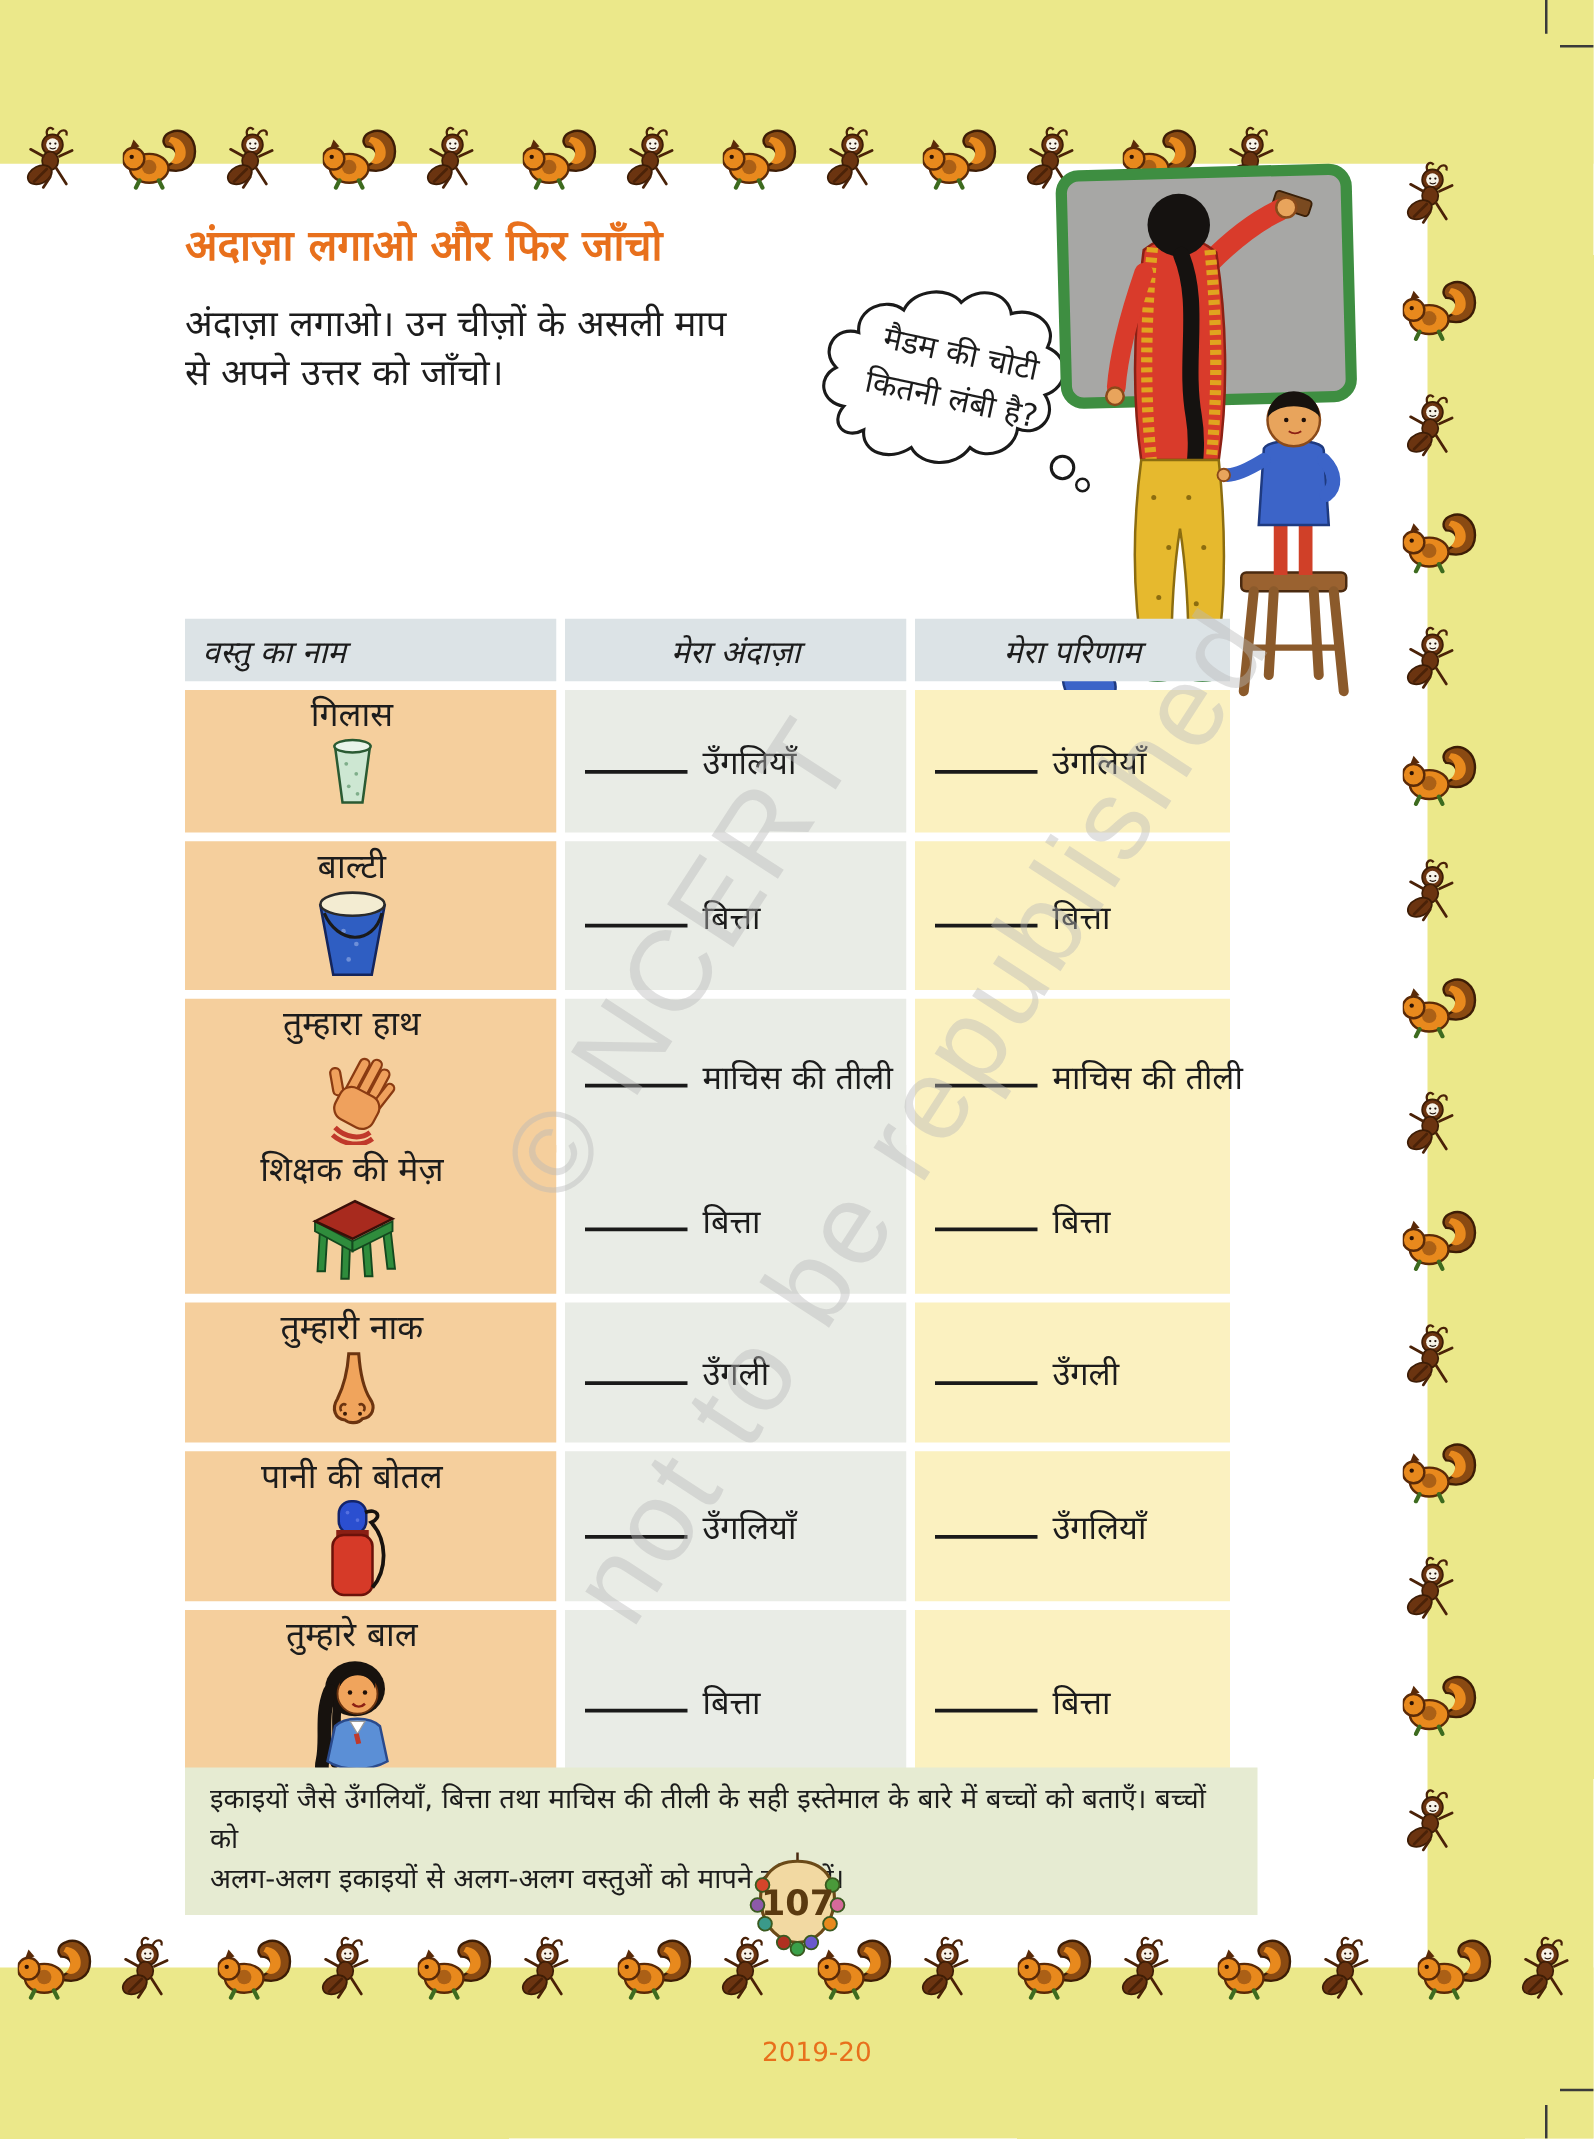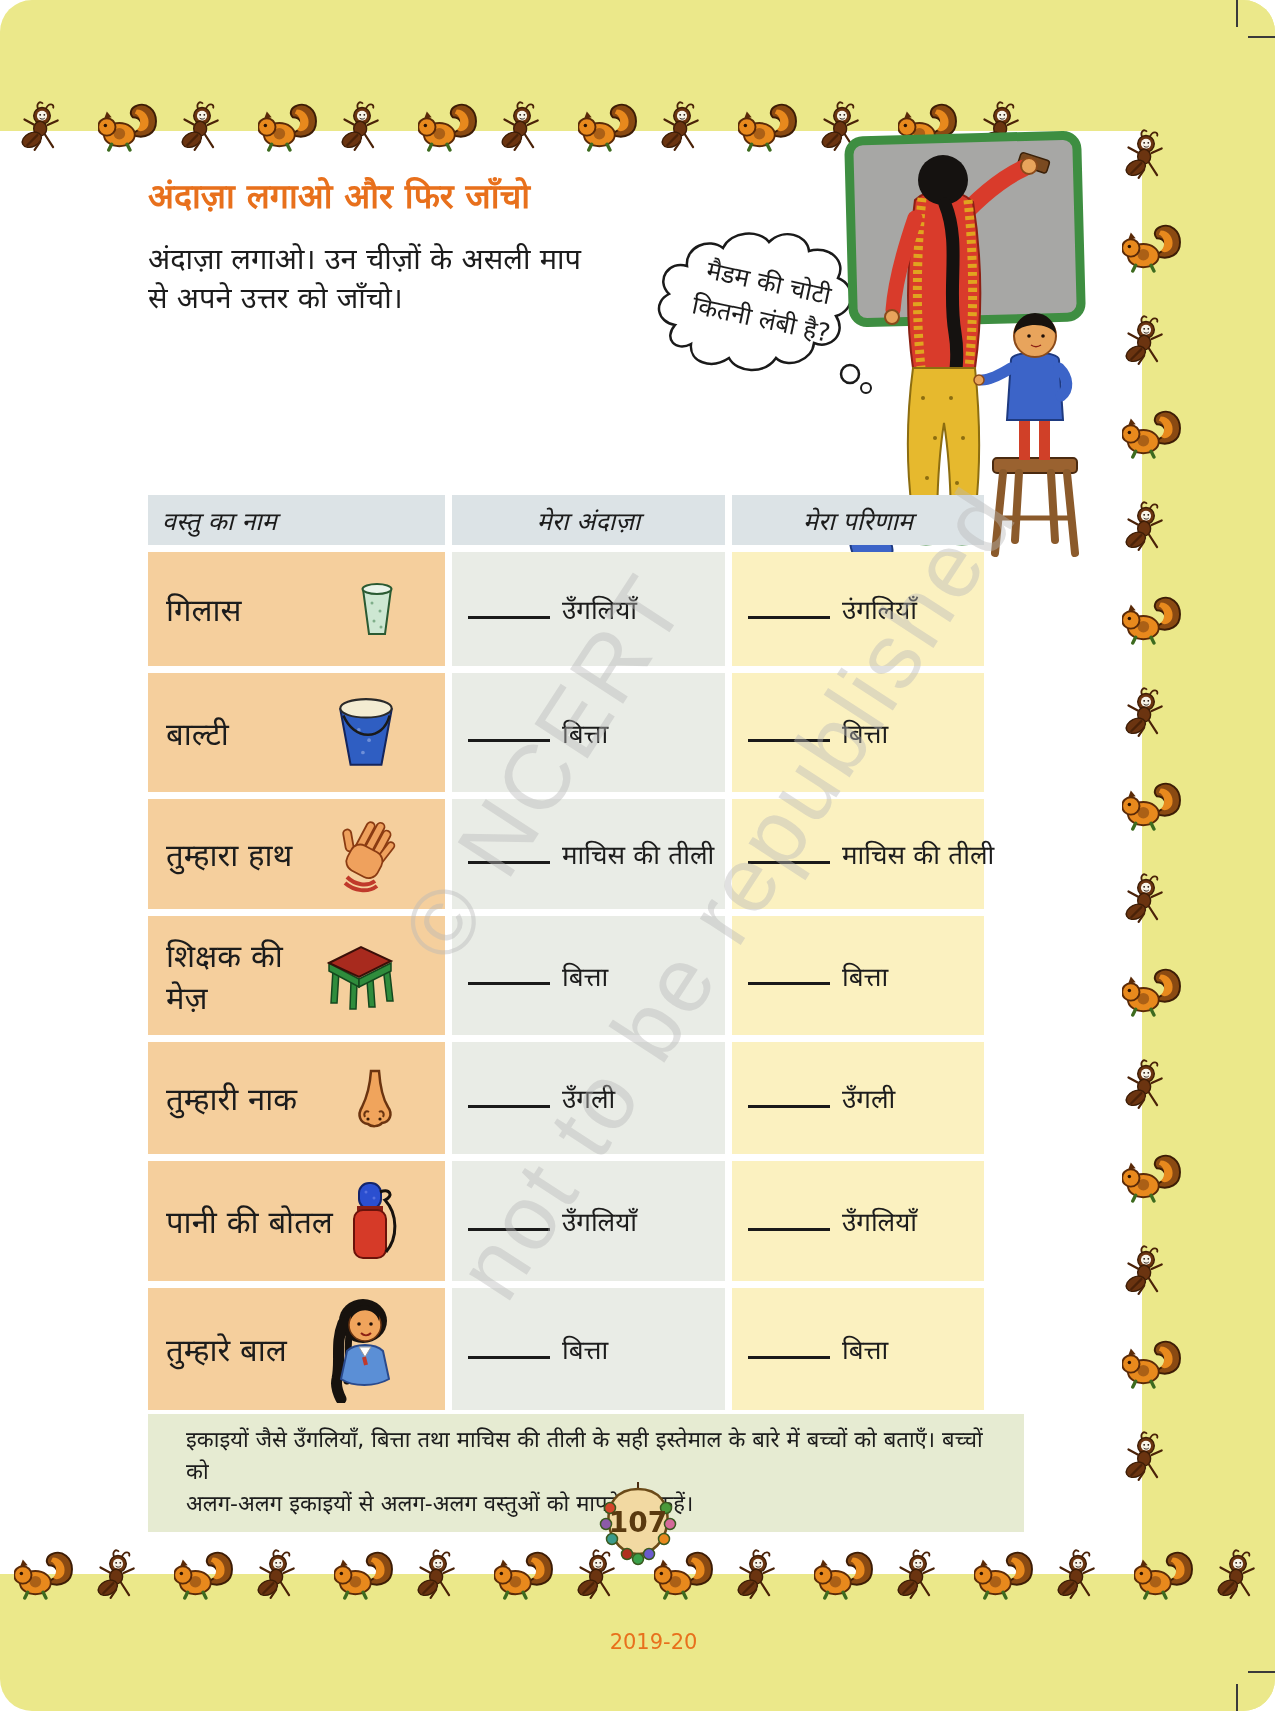--- a/index.html
+++ b/index.html
@@ -1,18 +1,18 @@
 <!DOCTYPE html>
 <html style="--band: #ebe88a; --headerBg: #dce3e6; --nameBg: #f5cf9d; --estBg: #e9ece6; --resBg: #fbf1c0; --noteBg: #e6ebd2; --accent: #e8701c; --ink: #1c1c1c;"><head>
 <meta charset="utf-8">
 <style>
   html,body{margin:0;padding:0;background:#ffffff;}
   .page{
     position:relative; width:1275px; height:1711px; overflow:hidden;
-    background:#ffffff; font-family:"DejaVu Sans", sans-serif; color:var(--ink,#1c1c1c);border-radius:32px;
+    background:#ffffff; font-family:"DejaVu Sans", sans-serif; color:var(--ink,#1c1c1c);
   }
   
   .band{position:absolute; background:var(--band,#ebe88a); z-index:0;}
   .band-top{left:0; top:0; width:100%; height:131px;}
   .band-right{top:0; right:0; width:133px; height:100%;}
   .band-bottom{left:0; bottom:0; width:100%; height:137px;}
   .critter{position:absolute; z-index:1;}
   .critter.squirrel{width:62px; height:54px;}
   .critter.ant{width:48px; height:54px;}
   
@@ -42,30 +42,30 @@
   .obj-table{position:absolute; left:148px; top:495px; width:840px; z-index:2;}
   .t-row{display:grid; grid-template-columns:297px 273px 252px; column-gap:7px; margin-bottom:7px;}
   .t-row.header{height:50px;}
   .t-row.r1{height:114px;} .t-row.r2{height:119px;} .t-row.r3{height:110px;}
   .t-row.r4{height:119px;} .t-row.r5{height:112px;} .t-row.r6{height:120px;}
   .t-row.r7{height:122px;}
   .cell{display:flex; align-items:center;}
   .hcell{background:var(--headerBg,#dce3e6); font-style:italic; font-size:25px;}
   .hcell.c1{padding-left:14px;}
   .hcell.c2,.hcell.c3{justify-content:center;}
-  .cell.name{background:var(--nameBg,#f5cf9d); justify-content:space-between;
-             padding:0 48px 0 18px; font-size:31px;}
+  .cell.name{background:var(--nameBg,#f5cf9d); 
+             padding:0 48px 0 18px; font-size:27px;flex-direction:column;}
   .cell.est{background:var(--estBg,#e9ece6); padding-left:16px;}
   .cell.res{background:var(--resBg,#fbf1c0); padding-left:16px;}
   .blank{width:82px; height:0; border-bottom:3px solid #1a1a1a; margin:16px 12px 0 0; flex:none;}
   .unit{font-size:26px; white-space:nowrap;}
   .obj-icon{flex:none; display:flex; align-items:center;}
 
   
-  .note{position:absolute; left:148px; top:1414px; width:818px; padding:10px 20px 12px 38px;
+  .note{position:absolute; left:148px; top:1414px; width:818px; padding:10px 20px 12px 20px;
         background:var(--noteBg,#e6ebd2); font-size:22px; line-height:32px; z-index:2;}
 
   
   .medallion{position:absolute; left:597px; top:1480px; width:82px; height:88px; z-index:2;}
   .year{position:absolute; left:16px; top:1630px; width:1275px; text-align:center;
         font-size:21px; color:var(--accent,#e8701c); z-index:2;}
 
   
   .watermark{position:absolute; left:-20px; top:600px; width:1320px; z-index:5;
     transform:rotate(-57deg); text-align:center; pointer-events:none;

